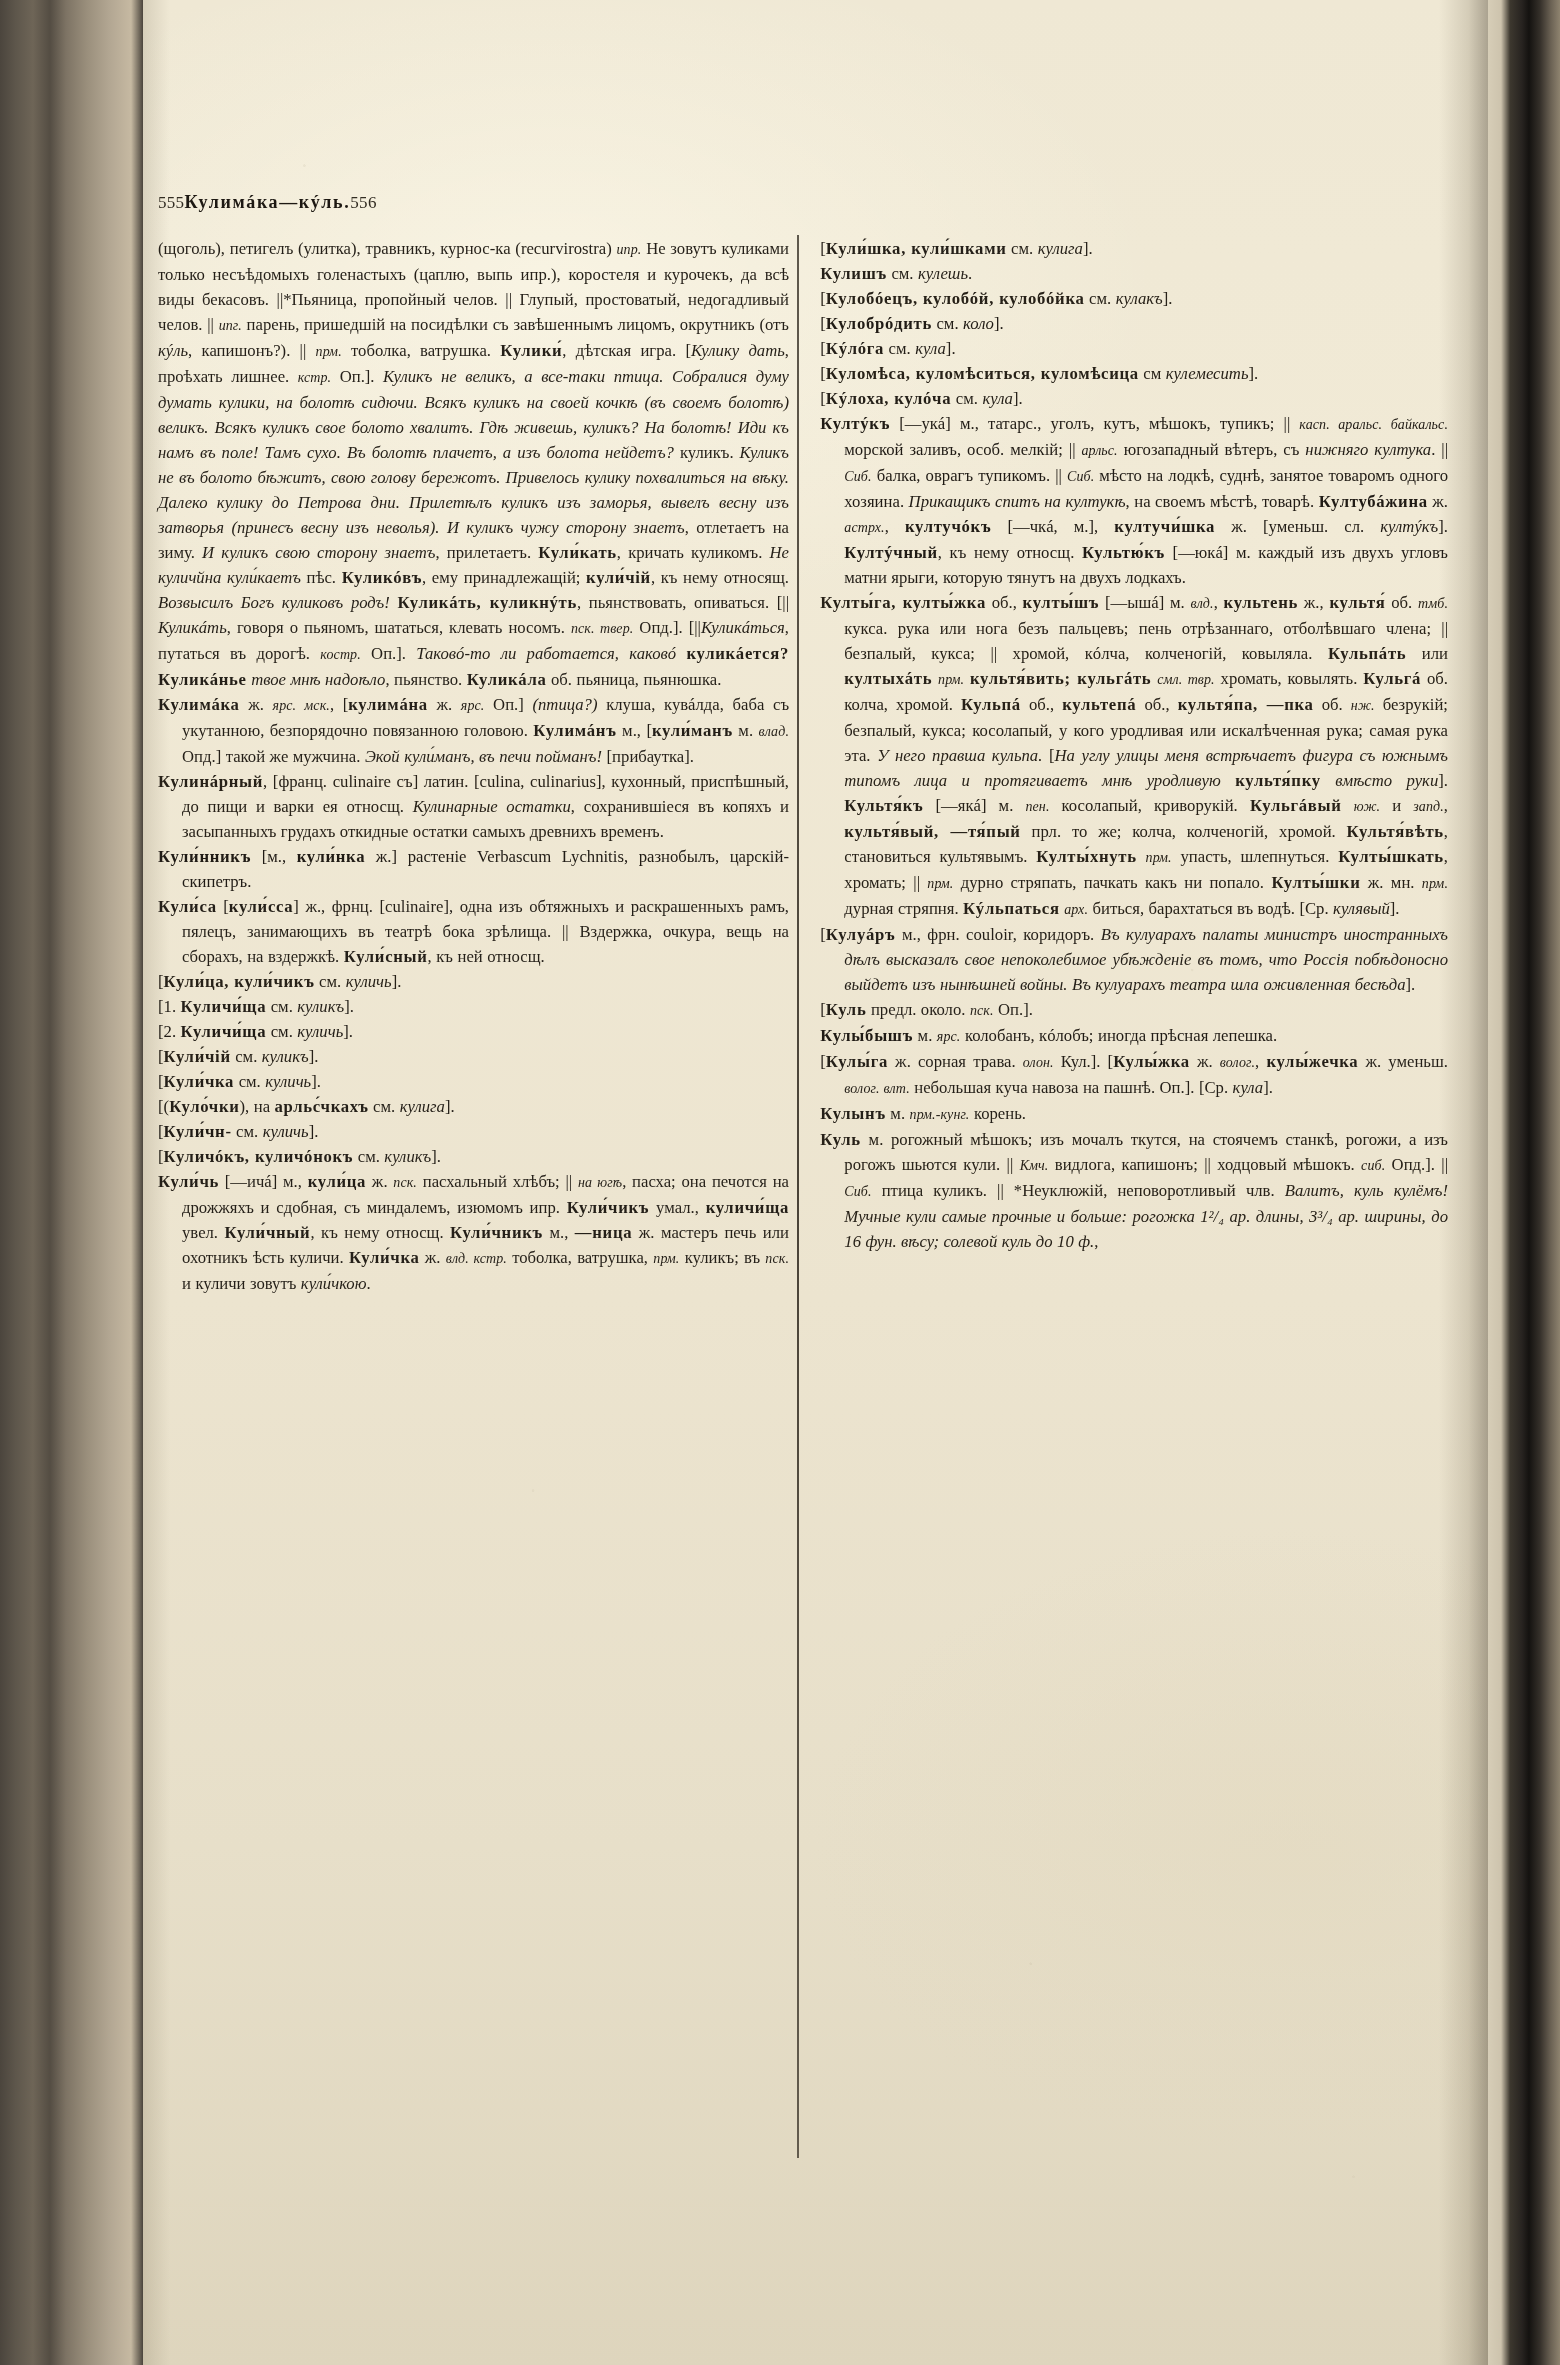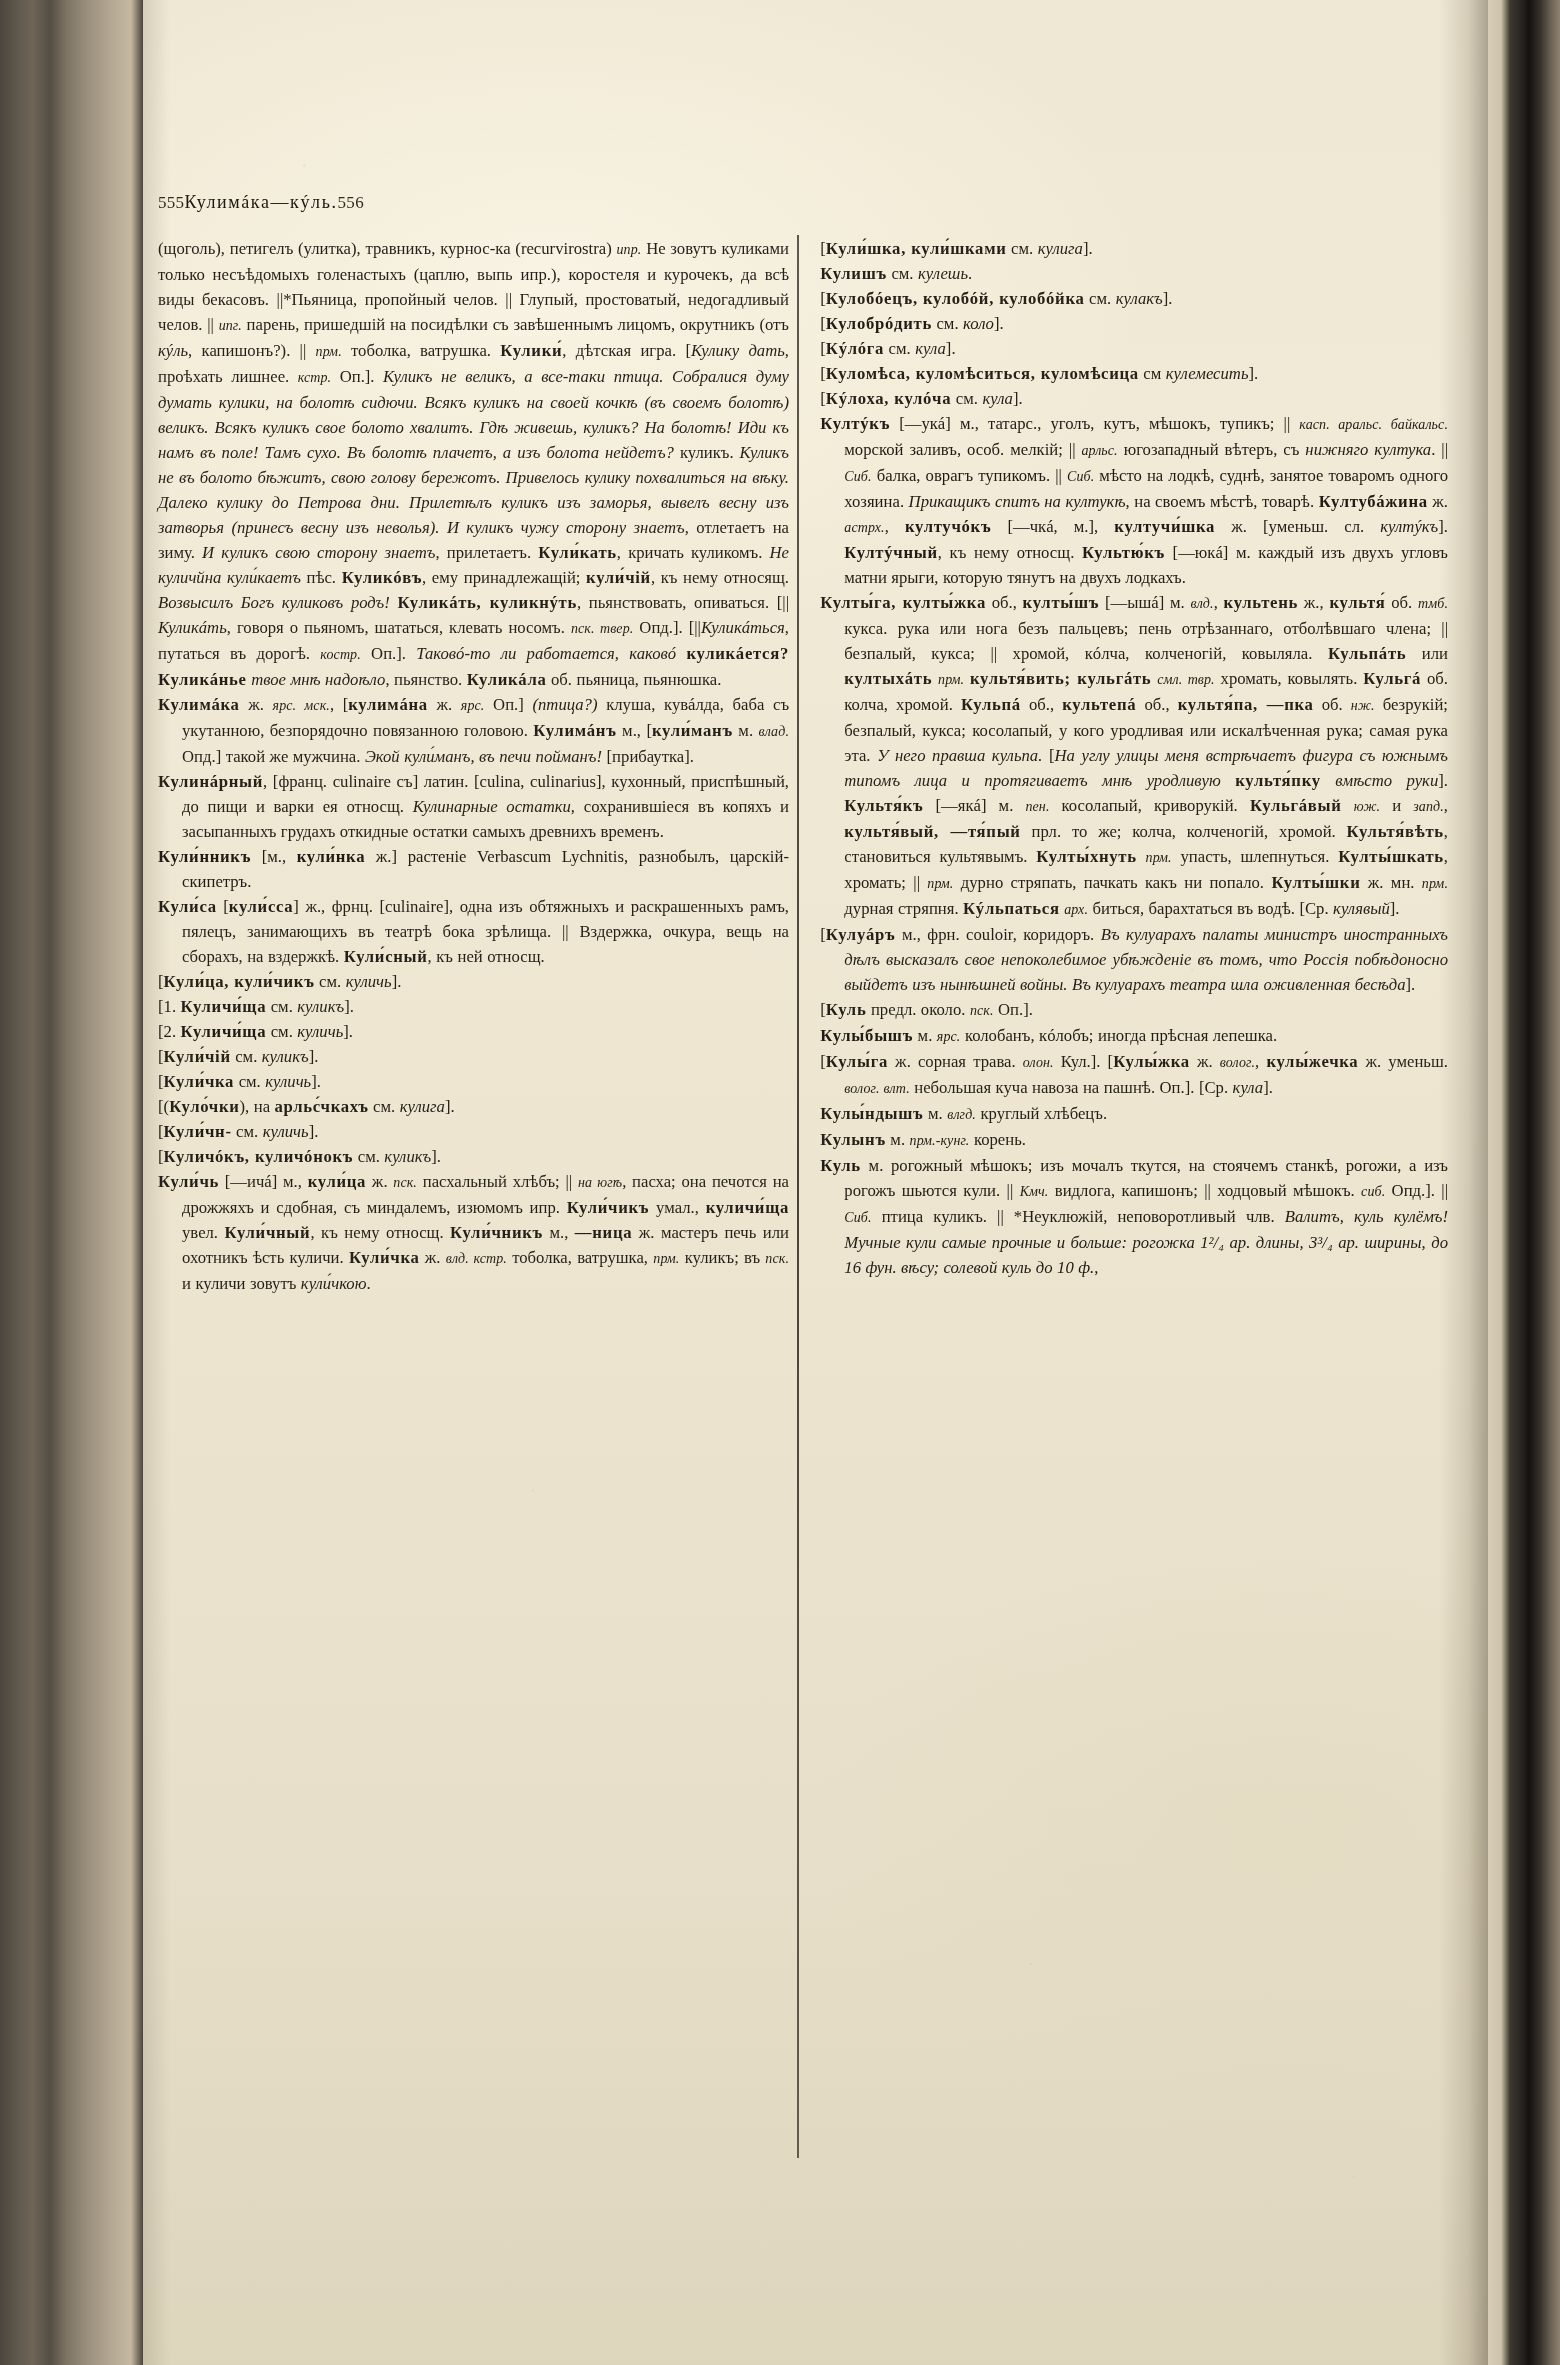--- a/index.html
+++ b/index.html
@@ -75,21 +75,21 @@
     font-size: 17px;
     letter-spacing: 0.3px;
   }
   .folio {
     font-family: "Liberation Serif", serif;
     font-size: 17px;
     color: #322c22;
   }
   .runhead-title {
     font-size: 18px;
-    font-weight: normal;
+    font-weight: bold;
     letter-spacing: 1.6px;
     color: #1d1812;
     white-space: nowrap;
   }
 
   
   .columns {
     position: absolute;
     left: 154px;
     top: 236px;
@@ -182,19 +182,18 @@
         <p class="entry">[<b>Кулобрóдить</b> см. <i>коло</i>].</p>
         <p class="entry">[<b>Кýлóга</b> см. <i>кула</i>].</p>
         <p class="entry">[<b>Куломѣса, куломѣситься, куломѣсица</b> см <i>кулемесить</i>].</p>
         <p class="entry">[<b>Кýлоха, кулóча</b> см. <i>кула</i>].</p>
         <p class="entry"><b>Култýкъ</b> [—укá] м., татарс., уголъ, кутъ, мѣшокъ, тупикъ; || <i class="sm">касп. аральс. байкальс.</i> морской заливъ, особ. мелкій; || <i class="sm">арльс.</i> югозападный вѣтеръ, съ <i>нижняго култука</i>. || <i class="sm">Сиб.</i> балка, оврагъ тупикомъ. || <i class="sm">Сиб.</i> мѣсто на лодкѣ, суднѣ, занятое товаромъ одного хозяина. <i>Прикащикъ спитъ на култукѣ</i>, на своемъ мѣстѣ, товарѣ. <b>Култубáжина</b> ж. <i class="sm">астрх.</i>, <b>култучóкъ</b> [—чкá, м.], <b>култучи́шка</b> ж. [уменьш. сл. <i>култýкъ</i>]. <b>Култýчный</b>, къ нему относщ. <b>Культю́къ</b> [—юкá] м. каждый изъ двухъ угловъ матни ярыги, которую тянутъ на двухъ лодкахъ.</p>
         <p class="entry"><b>Култы́га, култы́жка</b> об., <b>култы́шъ</b> [—ышá] м. <i class="sm">влд.</i>, <b>культень</b> ж., <b>культя́</b> об. <i class="sm">тмб.</i> кукса. рука или нога безъ пальцевъ; пень отрѣзаннаго, отболѣвшаго члена; || безпалый, кукса; || хромой, кóлча, колченогій, ковыляла. <b>Кульпáть</b> или <b>култыхáть</b> <i class="sm">прм.</i> <b>культя́вить; кульгáть</b> <i class="sm">смл. твр.</i> хромать, ковылять. <b>Кульгá</b> об. колча, хромой. <b>Кульпá</b> об., <b>культепá</b> об., <b>культя́па, —пка</b> об. <i class="sm">нж.</i> безрукій; безпалый, кукса; косолапый, у кого уродливая или искалѣченная рука; самая рука эта. <i>У него правша кульпа.</i> [<i>На углу улицы меня встрѣчаетъ фигура съ южнымъ типомъ лица и протягиваетъ мнѣ уродливую</i> <b>культя́пку</b> <i>вмѣсто руки</i>]. <b>Культя́къ</b> [—якá] м. <i class="sm">пен.</i> косолапый, криворукій. <b>Кульгáвый</b> <i class="sm">юж.</i> и <i class="sm">запд.</i>, <b>культя́вый, —тя́пый</b> прл. то же; колча, колченогій, хромой. <b>Культя́вѣть</b>, становиться культявымъ. <b>Култы́хнуть</b> <i class="sm">прм.</i> упасть, шлепнуться. <b>Култы́шкать</b>, хромать; || <i class="sm">прм.</i> дурно стряпать, пачкать какъ ни попало. <b>Култы́шки</b> ж. мн. <i class="sm">прм.</i> дурная стряпня. <b>Кýльпаться</b> <i class="sm">арх.</i> биться, барахтаться въ водѣ. [Ср. <i>кулявый</i>].</p>
         <p class="entry">[<b>Кулуáръ</b> м., фрн. <span class="lat">couloir</span>, коридоръ. <i>Въ кулуарахъ палаты министръ иностранныхъ дѣлъ высказалъ свое непоколебимое убѣжденіе въ томъ, что Россія побѣдоносно выйдетъ изъ нынѣшней войны. Въ кулуарахъ театра шла оживленная бесѣда</i>].</p>
         <p class="entry">[<b>Куль</b> предл. около. <i class="sm">пск.</i> Оп.].</p>
         <p class="entry"><b>Кулы́бышъ</b> м. <i class="sm">ярс.</i> колобанъ, кóлобъ; иногда прѣсная лепешка.</p>
         <p class="entry">[<b>Кулы́га</b> ж. сорная трава. <i class="sm">олон.</i> Кул.]. [<b>Кулы́жка</b> ж. <i class="sm">волог.</i>, <b>кулы́жечка</b> ж. уменьш. <i class="sm">волог. влт.</i> небольшая куча навоза на пашнѣ. Оп.]. [Ср. <i>кула</i>].</p>
-        <p class="entry"><b>Кулы́ндышъ</b> м. <i class="sm">влгд.</i> круглый хлѣбецъ.</p>
         <p class="entry"><b>Кулынъ</b> м. <i class="sm">прм.-кунг.</i> корень.</p>
         <p class="entry"><b>Куль</b> м. рогожный мѣшокъ; изъ мочалъ ткутся, на стоячемъ станкѣ, рогожи, а изъ рогожъ шьются кули. || <i class="sm">Кмч.</i> видлога, капишонъ; || ходцовый мѣшокъ. <i class="sm">сиб.</i> Опд.]. || <i class="sm">Сиб.</i> птица куликъ. || *Неуклюжій, неповоротливый члв. <i>Валитъ, куль кулёмъ! Мучные кули самые прочные и больше: рогожка 1²/₄ ар. длины, 3³/₄ ар. ширины, до 16 фун. вѣсу; солевой куль до 10 ф.</i>,</p>
       </div>
   </div>
 </div>
 
 
 </body></html>

